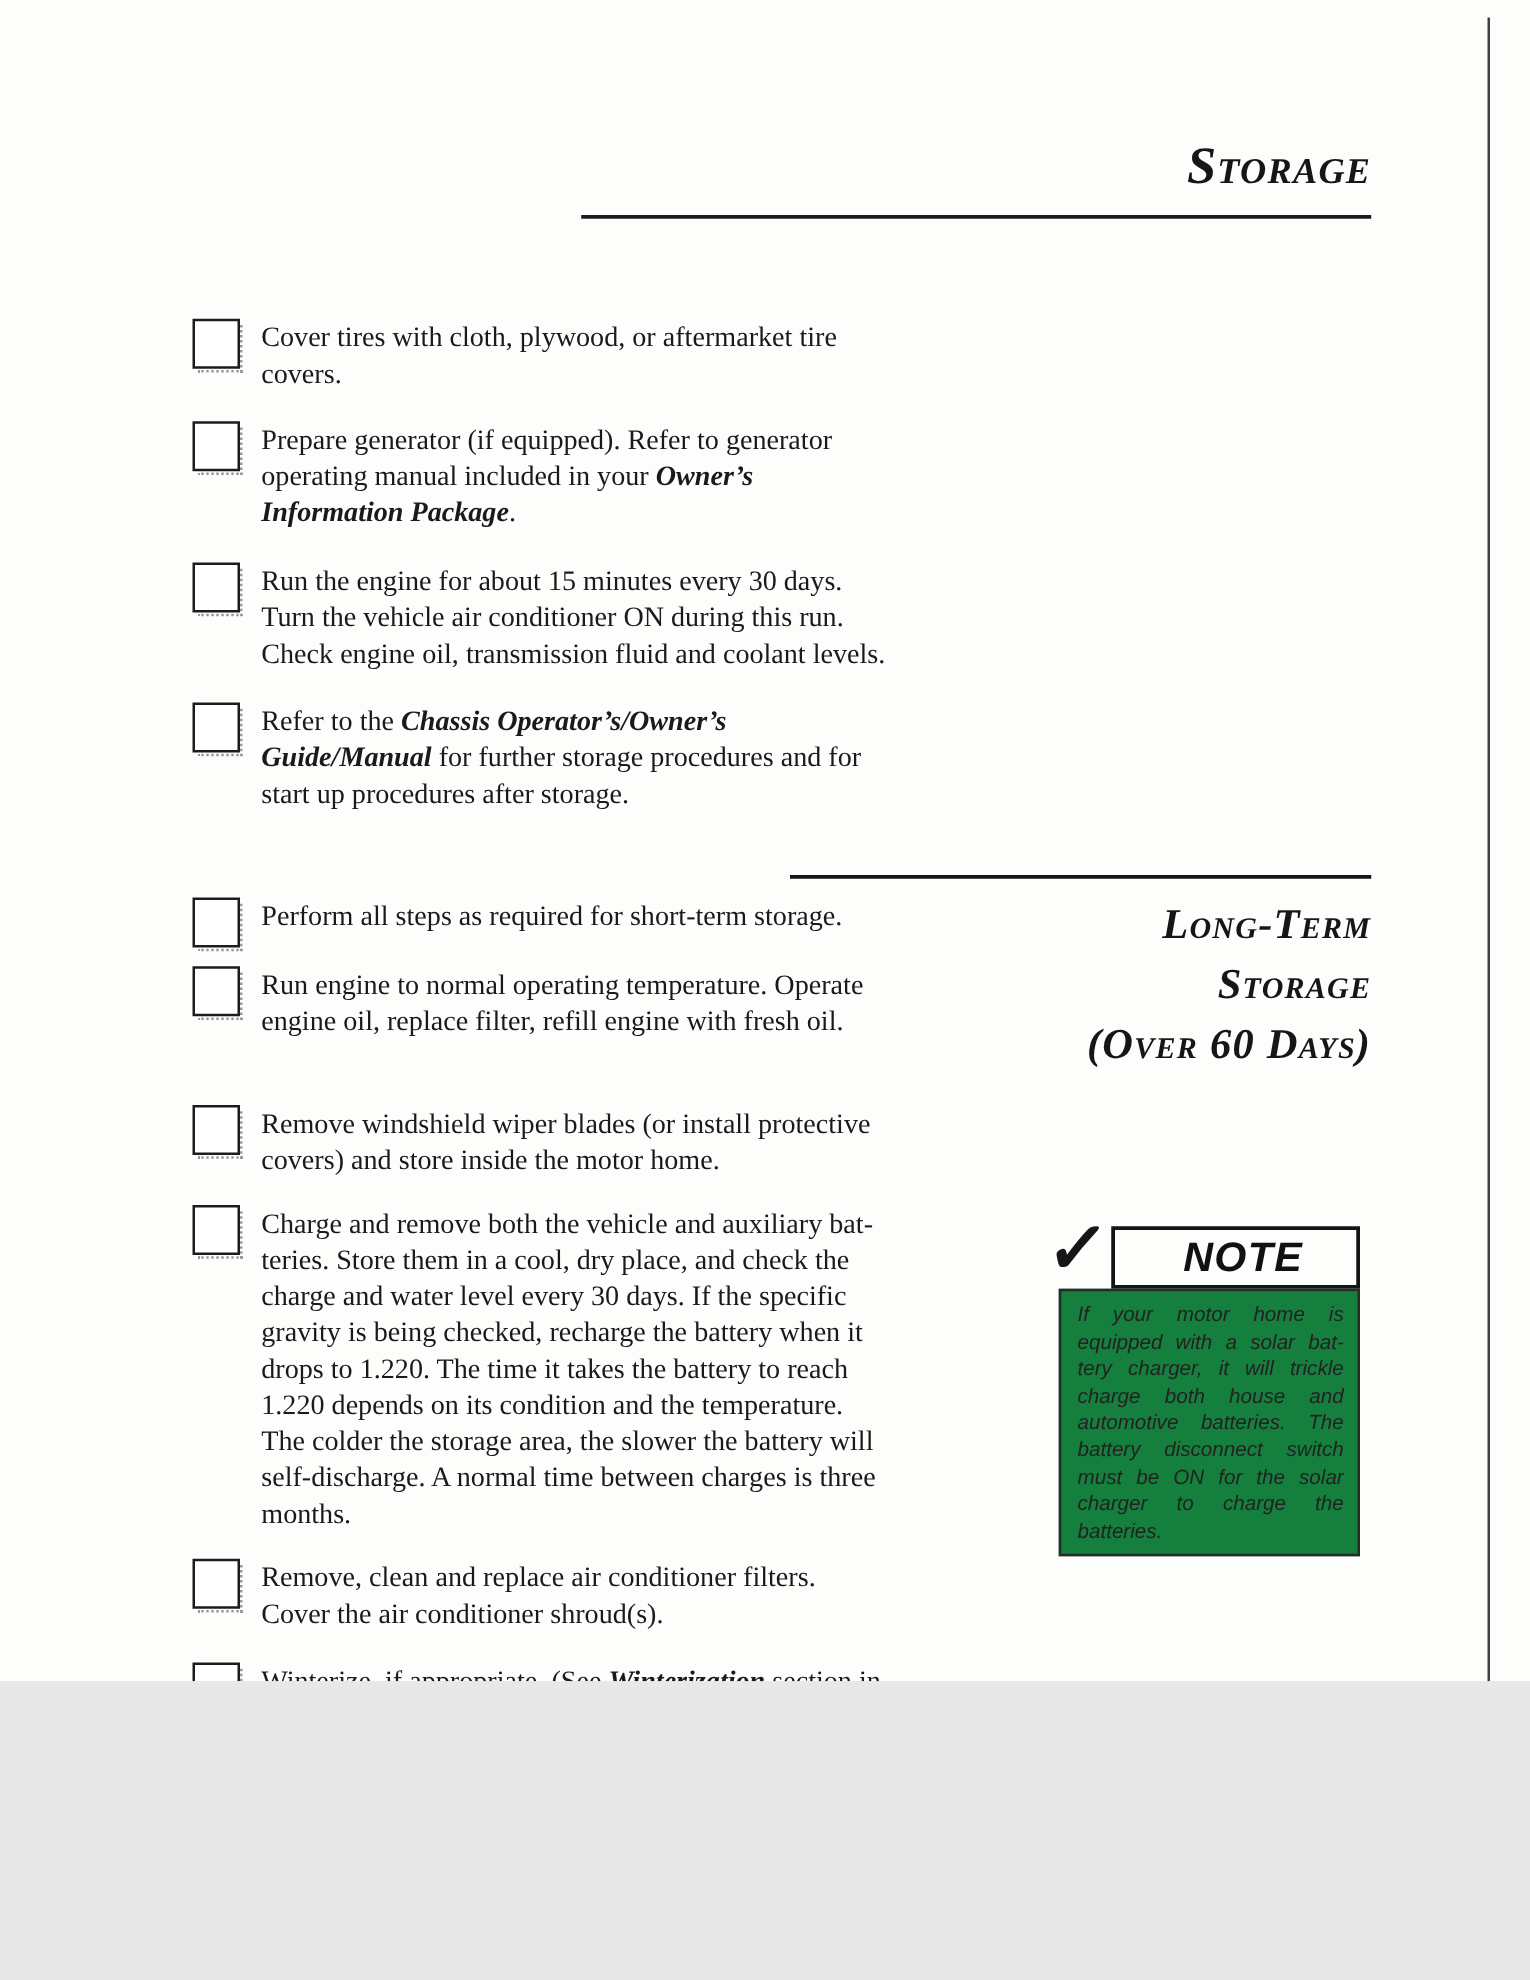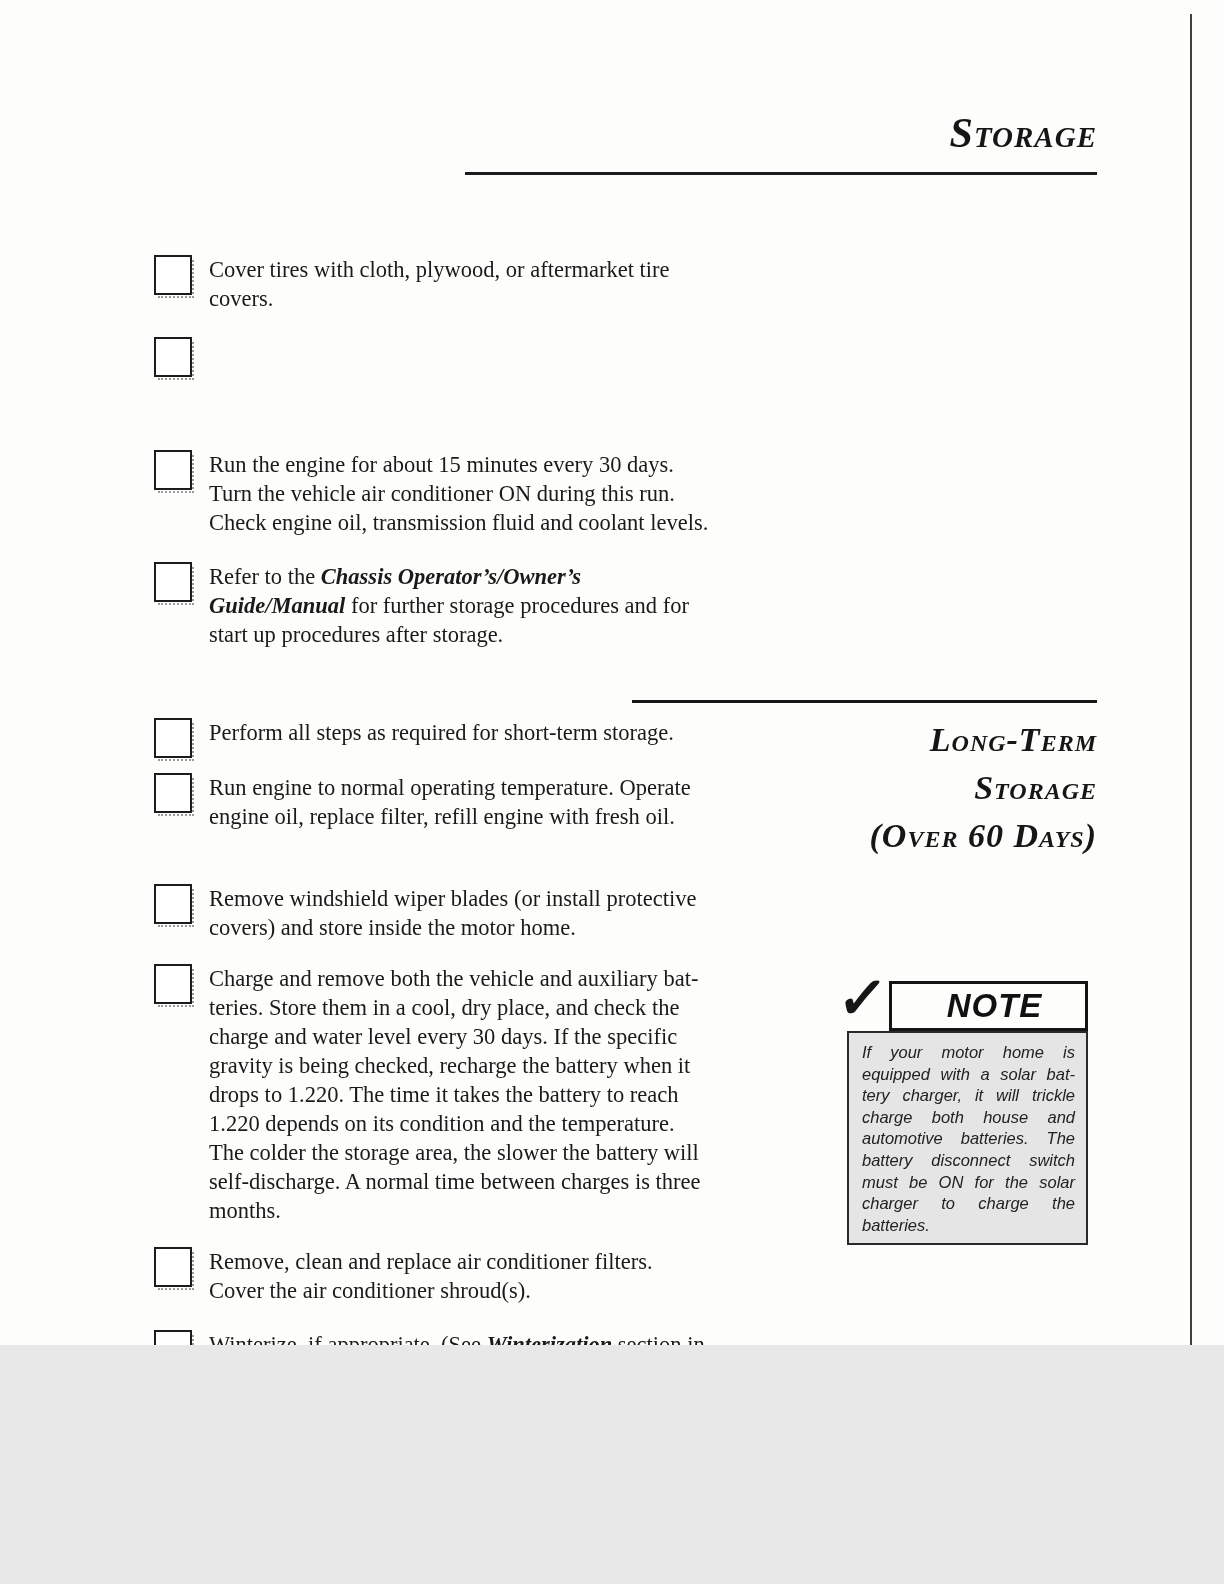--- a/index.html
+++ b/index.html
@@ -47,21 +47,21 @@
   .note-head{
     position:absolute;left:889px;top:981px;width:199px;height:50px;
     border:3px solid #141414;box-sizing:border-box;background:#fdfdfb;
     display:flex;align-items:center;justify-content:center;
     font-family:"Liberation Sans", sans-serif;font-style:italic;font-weight:bold;
     font-size:33px;letter-spacing:1px;color:#111;padding-left:12px;
   }
   .note-body{
     position:absolute;left:847px;top:1031px;width:241px;height:214px;
     border:2px solid #2a2a2a;box-sizing:border-box;
-    padding:9px 11px 0 13px;background:#e5e5e5;
+    padding:9px 11px 0 13px;background:#15803d;
     font-family:"Liberation Sans", sans-serif;font-style:italic;
     font-size:16.5px;line-height:21.6px;color:#222;
   }
   .note-line{text-align:justify;text-align-last:justify;}
   .note-line.last{text-align-last:left;}
 
   .footer-left{position:absolute;left:105px;top:1452px;font-size:28px;}
   .footer-right{position:absolute;right:127px;top:1450px;font-size:30px;font-style:italic;font-weight:bold;}
 </style>
 </head>
@@ -76,20 +76,25 @@
   <div class="check-item" style="top:253px">
     <span class="box"></span>
     <div class="itext">
       <div class="line"><span>Cover tires with cloth, plywood, or aftermarket tire</span></div>
       <div class="line"><span>covers.</span></div>
     </div>
   </div>
 
   <div class="check-item" style="top:335px">
     <span class="box"></span>
+    <div class="itext">
+      <div class="line"><span>Prepare generator (if equipped). Refer to generator</span></div>
+      <div class="line"><span>operating manual included in your </span><span class="bi">Owner’s</span></div>
+      <div class="line"><span class="bi">Information Package</span><span>.</span></div>
+    </div>
   </div>
 
   <div class="check-item" style="top:448px">
     <span class="box"></span>
     <div class="itext">
       <div class="line"><span>Run the engine for about 15 minutes every 30 days.</span></div>
       <div class="line"><span>Turn the vehicle air conditioner ON during this run.</span></div>
       <div class="line"><span>Check engine oil, transmission fluid and coolant levels.</span></div>
     </div>
   </div>

